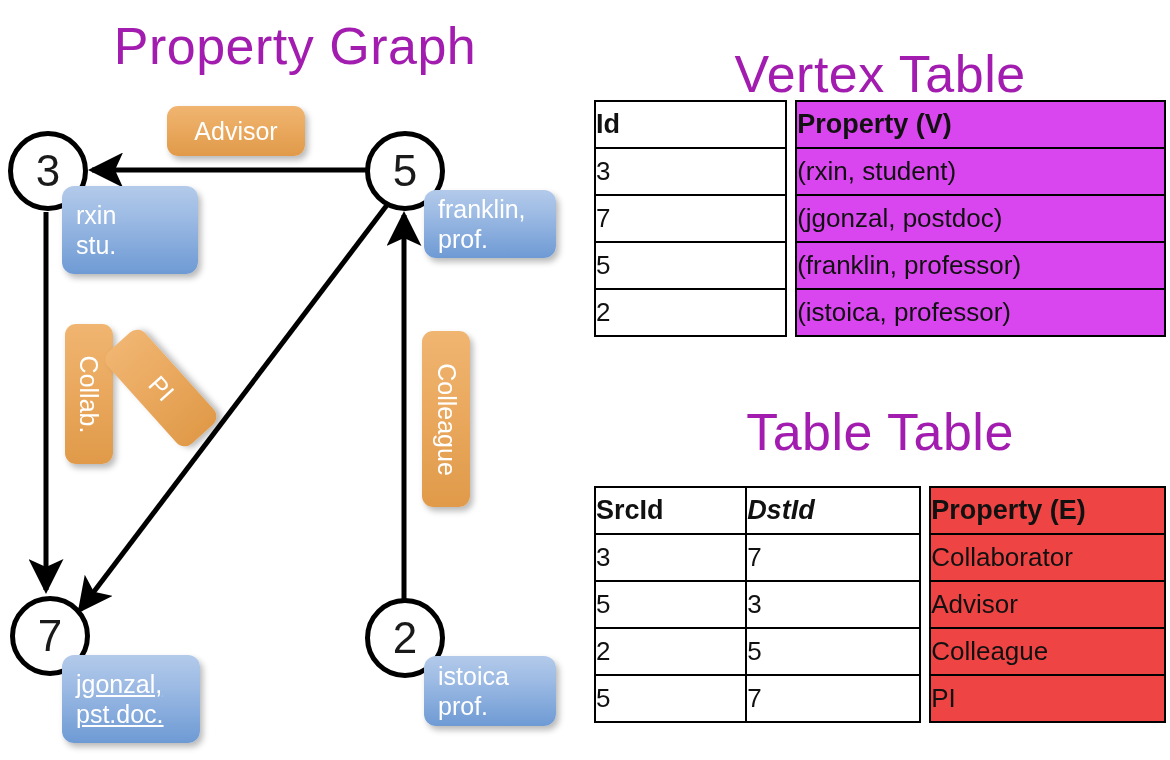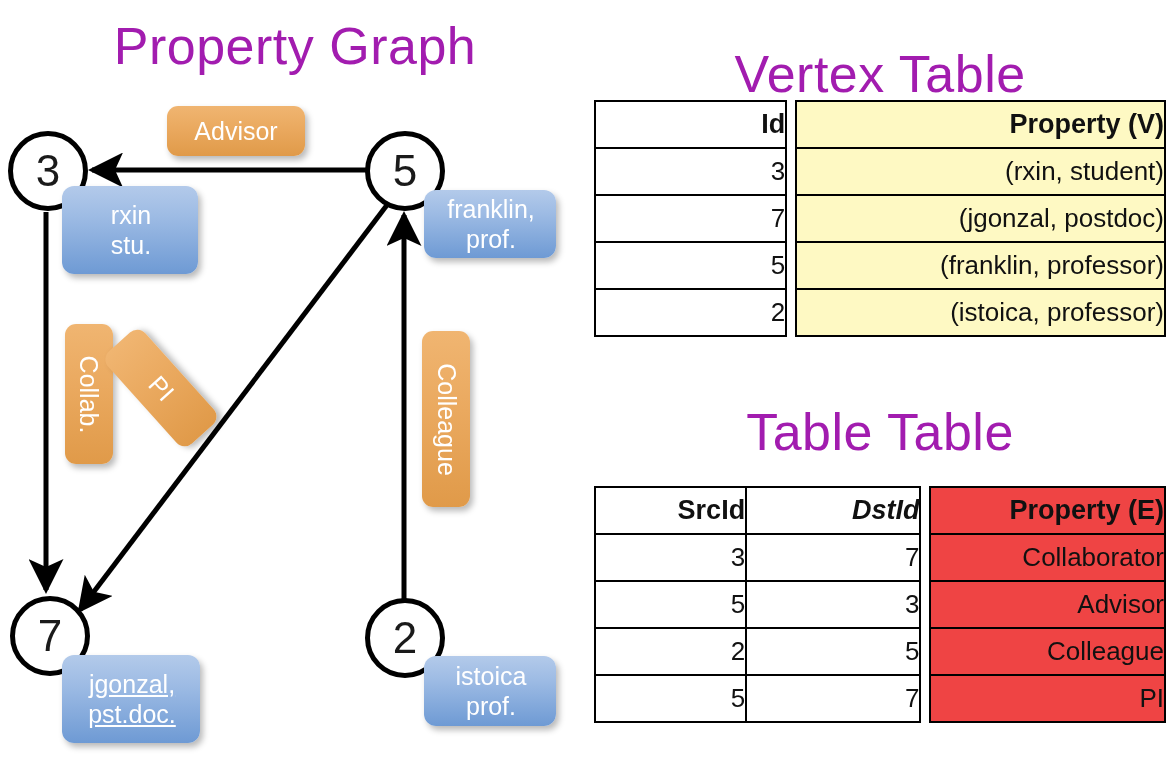--- a/index.html
+++ b/index.html
@@ -61,21 +61,20 @@
     background: linear-gradient(to bottom, #b3caea 0%, #9dbbe4 35%, #6e9ad4 100%);
     box-shadow: 3px 4px 6px rgba(0,0,0,0.28);
     color: #ffffff;
     font-size: 25px;
     line-height: 1.22;
     padding: 9px 12px 9px 14px;
     display: flex;
     flex-direction: column;
     justify-content: center;
     font-family: "Liberation Sans", sans-serif;
-    align-items: center;
   }
 
   .edge-label {
     position: absolute;
     box-sizing: border-box;
     border-radius: 11px;
     background: linear-gradient(to bottom, #f0b571 0%, #eaa95f 45%, #e09a49 100%);
     box-shadow: 3px 4px 6px rgba(0,0,0,0.28);
     color: #ffffff;
     font-size: 25px;
@@ -90,35 +89,35 @@
   .edge-label.rot-pi span { transform: rotate(90deg); display: block; }
 
   
   .tbl {
     position: absolute;
     border-collapse: collapse;
     font-family: "Liberation Sans", sans-serif;
   }
   .tbl td, .tbl th {
     border: 2px solid #000000;
-    text-align: right;
+    text-align: left;
     font-weight: 400;
     font-size: 26px;
     padding: 0;
     height: 45px;
     color: #111111;
   }
   .tbl th { font-weight: 700; font-size: 27px; }
   .tbl .gap-col {
     border: none;
     width: 8px;
     padding: 0;
     background: #ffffff;
   }
-  .fill-blue { background: #fef9c3; }
+  .fill-blue { background: #d946ef; }
   .fill-peach { background: #ef4444; }
 </style>
 </head>
 <body>
 
 <div class="pane" id="graph-pane">
 
   <div class="big-title" style="left:0px; top:16px; width:590px;">Property Graph</div>
 
   <svg id="graph-svg" viewBox="0 0 590 760" xmlns="http://www.w3.org/2000/svg">

